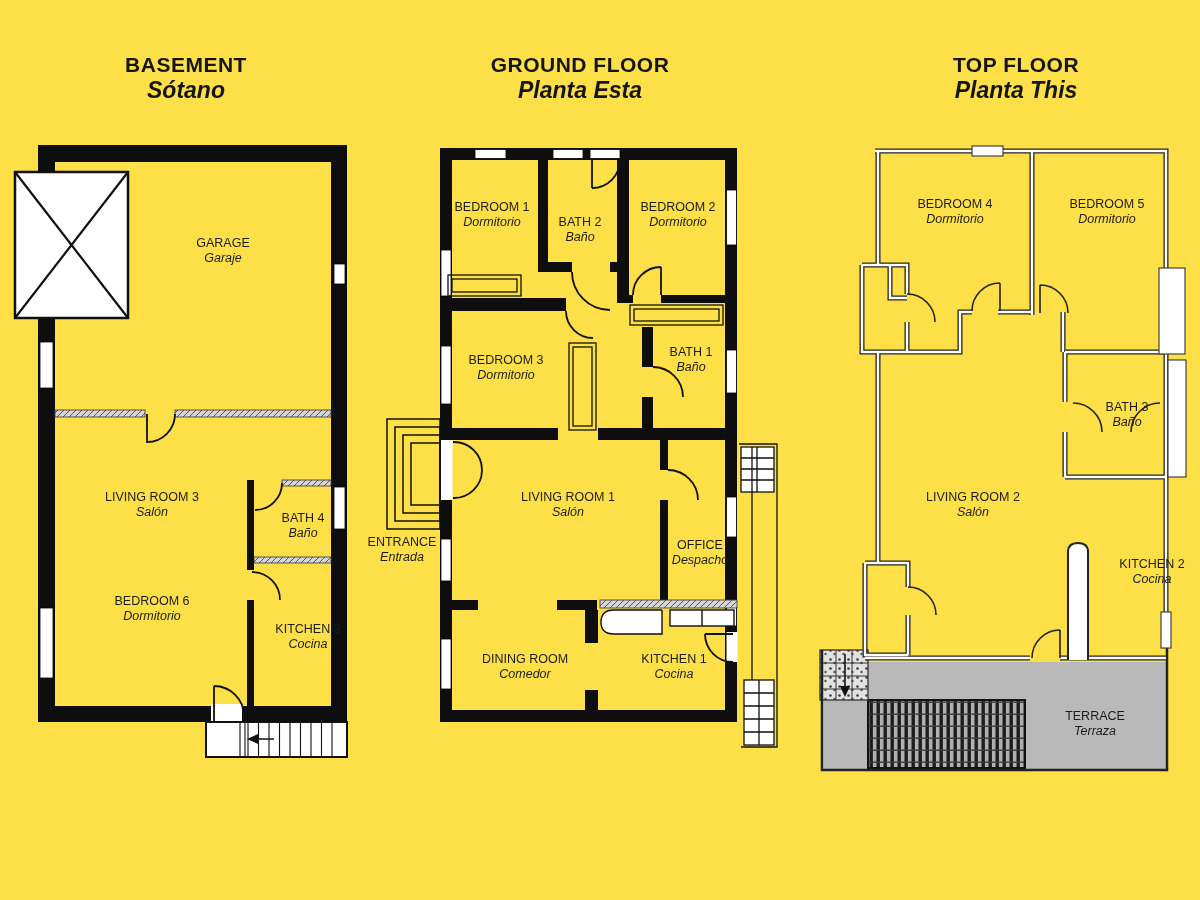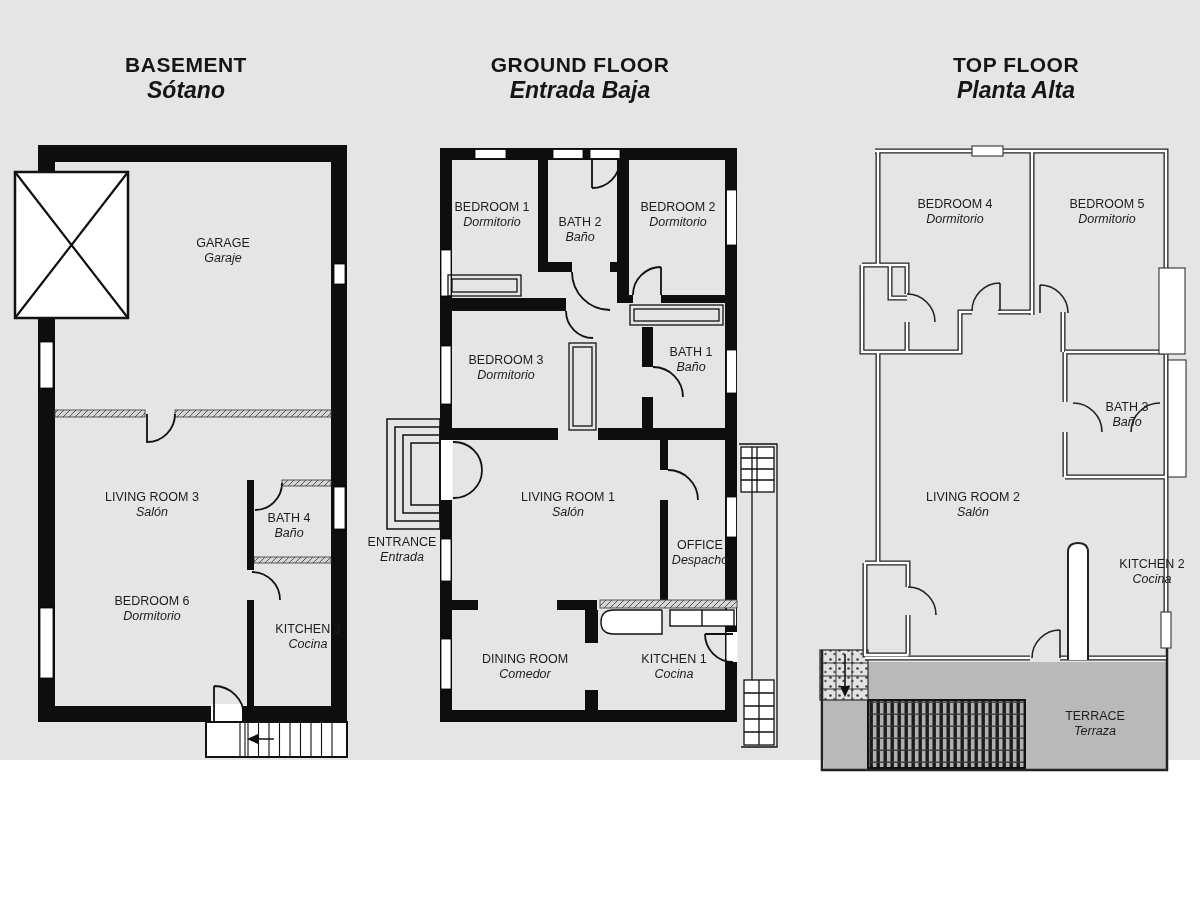--- a/index.html
+++ b/index.html
@@ -1,17 +1,17 @@
 <!DOCTYPE html>
 <html><head>
 <meta charset="utf-8">
 <style>
   html,body{margin:0;padding:0;background:#ffffff;}
   body{width:1200px;height:900px;font-family:"Liberation Sans", sans-serif;position:relative;overflow:hidden;}
-  .canvas{position:relative;width:1200px;height:760px;background:#e5e5e5;text-decoration:underline;}
+  .canvas{position:relative;width:1200px;height:900px;background:#fde047;text-decoration:underline;}
   svg{position:absolute;left:0;top:0;}
   .ftitle{position:absolute;transform:translateX(-50%);text-align:center;font-weight:bold;font-size:21px;letter-spacing:.5px;color:#151515;white-space:nowrap;}
   .fsub{position:absolute;transform:translateX(-50%);text-align:center;font-weight:bold;font-style:italic;font-size:23px;color:#151515;white-space:nowrap;}
   .room{position:absolute;transform:translateX(-50%);text-align:center;color:#1c1c1c;font-size:12.5px;line-height:14.5px;white-space:nowrap;}
   .room .es{font-style:italic;}
   .disc1{position:absolute;left:0;top:811px;width:1200px;text-align:center;font-weight:bold;font-size:17.5px;color:#111;}
   .disc2{position:absolute;left:0;top:835px;width:1200px;text-align:center;font-weight:bold;font-size:18px;}
 </style>
 </head>
 <body>
@@ -188,33 +188,33 @@
       <path d="M1073 403 A29 29 0 0 1 1102 432"></path>
       <path d="M1160 403 A29 29 0 0 0 1131 432"></path>
       <path d="M1060 630 V658 M1032 658 A28 28 0 0 1 1060 630"></path>
     </g>
   </g>
 </svg>
 
   <div class="ftitle" style="left:186px;top:53px;">BASEMENT</div>
   <div class="fsub" style="left:186px;top:77px;">Sótano</div>
   <div class="ftitle" style="left:580px;top:53px;">GROUND FLOOR</div>
-  <div class="fsub" style="left:580px;top:77px;">Entrada Baja</div>
+  <div class="fsub" style="left:580px;top:77px;">Planta Esta</div>
   <div class="ftitle" style="left:1016px;top:53px;">TOP FLOOR</div>
-  <div class="fsub" style="left:1016px;top:77px;">Planta Alta</div>
+  <div class="fsub" style="left:1016px;top:77px;">Planta This</div>
 
   <div class="room" style="left:223px;top:236px;">
     <span>GARAGE</span><br>
     <span class="es">Garaje</span>
   </div>
   <div class="room" style="left:152px;top:490px;">
     <span>LIVING ROOM 3</span><br>
     <span class="es">Salón</span>
   </div>
-  <div class="room" style="left:289px;top:511px;">
+  <div class="room" style="left:303px;top:511px;">
     <span>BATH 4</span><br>
     <span class="es">Baño</span>
   </div>
   <div class="room" style="left:152px;top:594px;">
     <span>BEDROOM 6</span><br>
     <span class="es">Dormitorio</span>
   </div>
   <div class="room" style="left:308px;top:622px;">
     <span>KITCHEN 3</span><br>
     <span class="es">Cocina</span>

